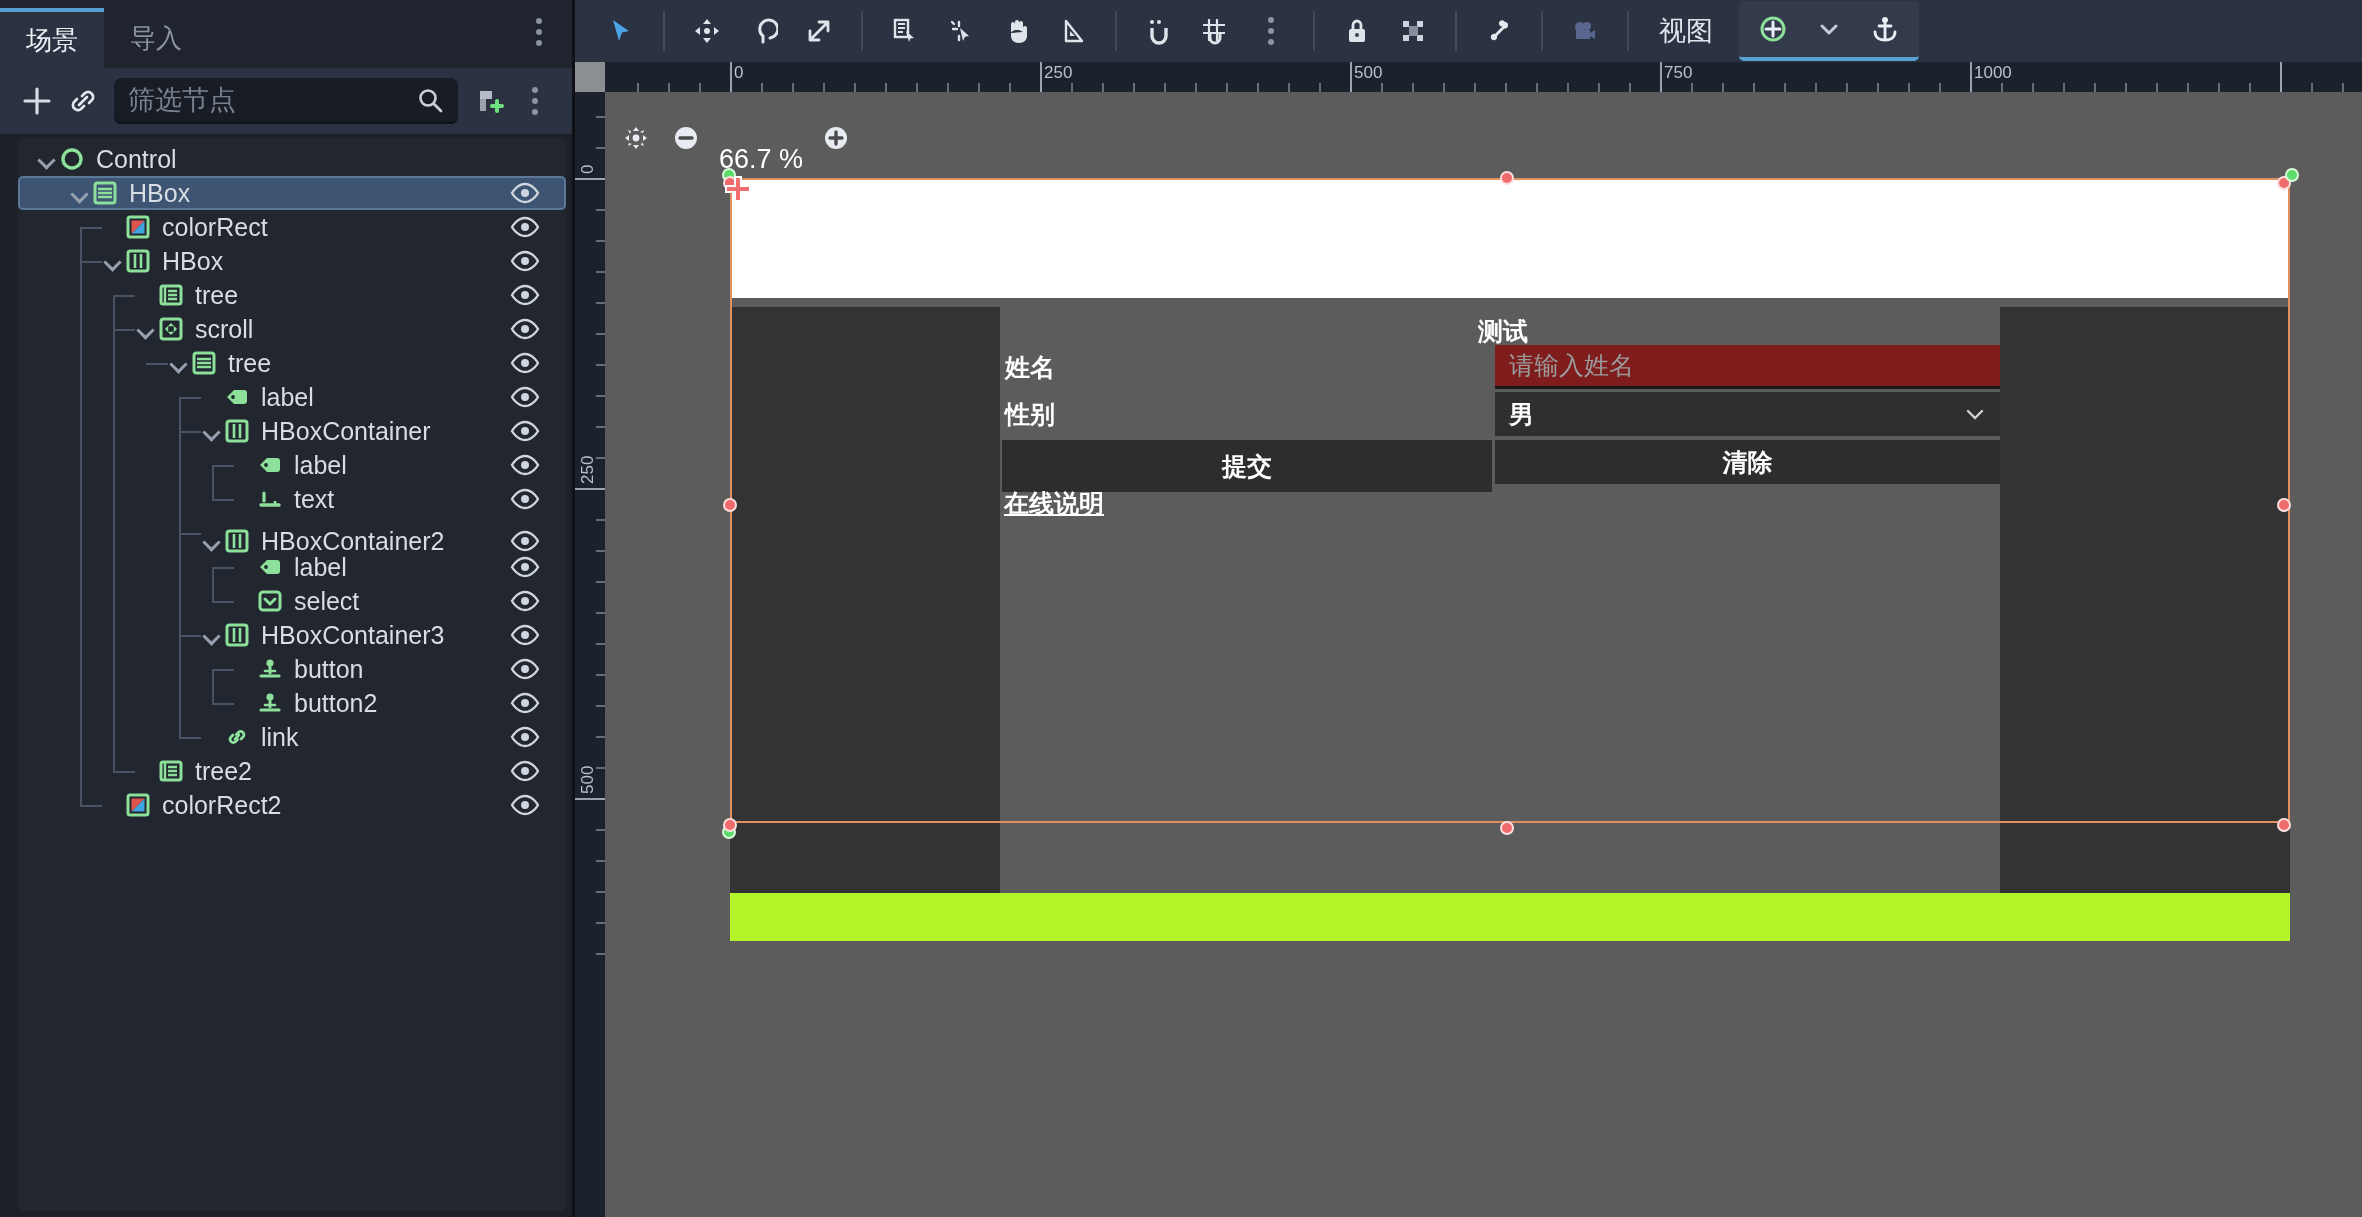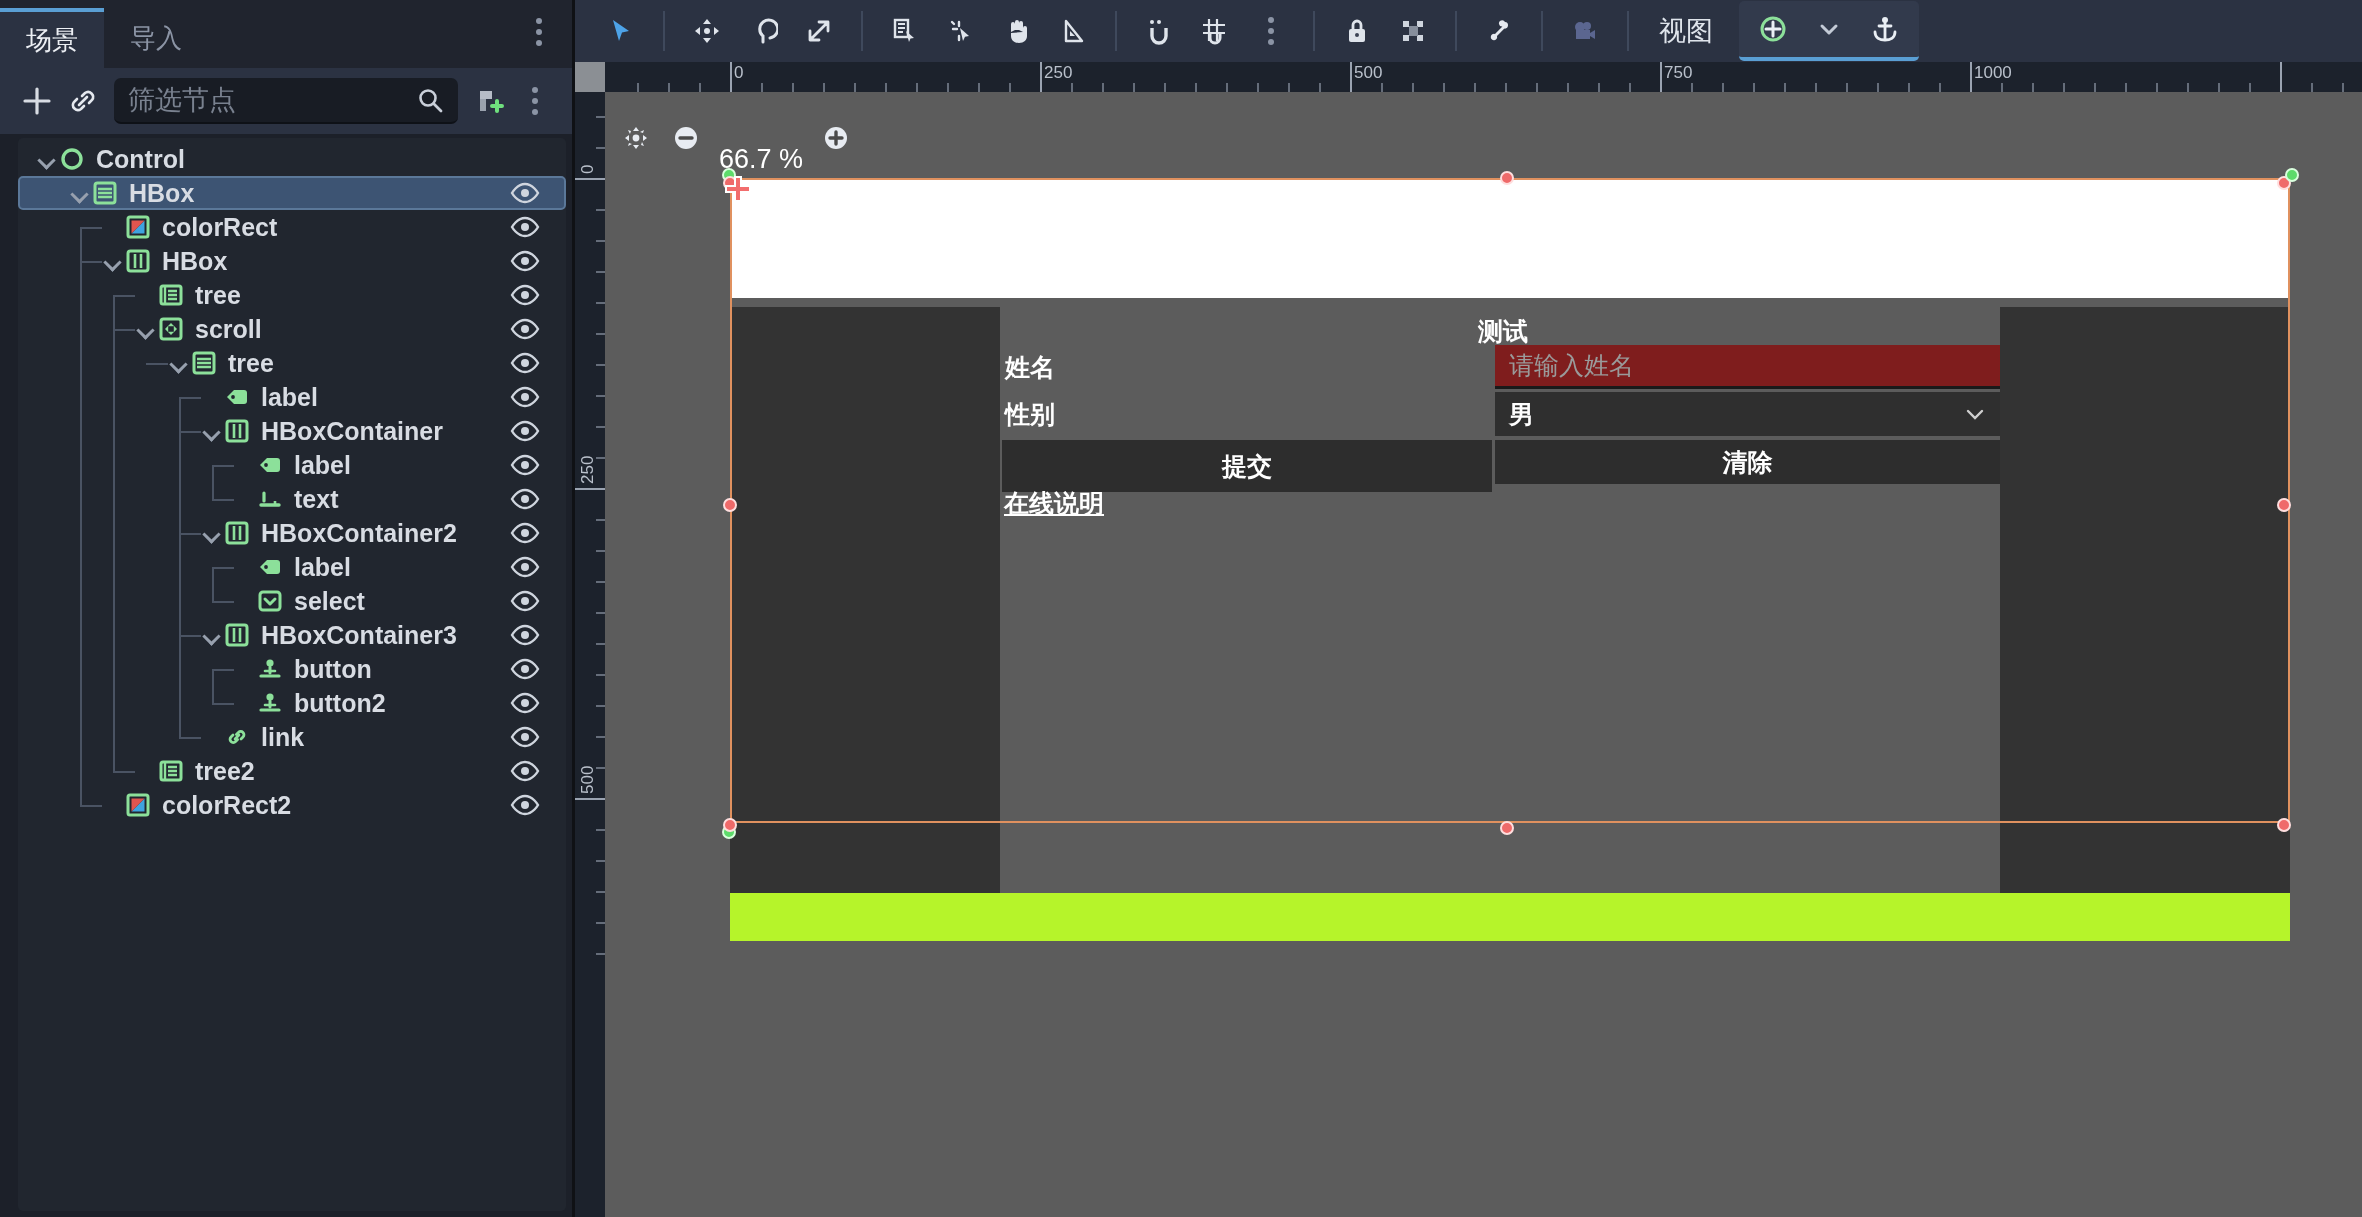--- a/index.html
+++ b/index.html
@@ -29,21 +29,21 @@
                   padding: 0 14px; }
   .tb-ico { width: 46px; height: 46px; display: flex; align-items: center; justify-content: center;
             color: #d4d9e1; }
   .filter-box { flex: 1; height: 46px; background: #181c24; border-radius: 7px; display: flex;
                 align-items: center; padding: 0 14px; margin: 0 8px; border-bottom: 2px solid #0e1117; }
   .filter-box .ph { flex: 1; font-size: 27px; color: #79818f; }
 
   .tree-wrap { flex: 1; background: #21262f; margin: 4px 6px 6px 18px; border-radius: 5px;
                position: relative; overflow: hidden; }
   .tree-row { height: 34px; display: flex; align-items: center; position: relative;
-              font-size: 25px; color: #d8dce3; font-weight: bold; }
+              font-size: 25px; color: #d8dce3; }
   .tree-row.selected .rowbg { position: absolute; left: 0; right: 0; top: 0; bottom: 0;
               background: #3d5473; border: 2px solid #5b7899; border-radius: 5px; }
   .tree-row .cell { position: relative; display: flex; align-items: center; z-index: 2; }
   .tw { position: absolute; left: 0; top: 0; width: 100%; height: 100%; pointer-events: none; }
 
   .arrow { width: 22px; height: 22px; display: inline-block; position: relative; }
   .arrow::after { content: ""; position: absolute; left: 4px; top: 6px; width: 10px; height: 10px;
                   border-right: 3px solid #97a0ae; border-bottom: 3px solid #97a0ae;
                   transform: rotate(45deg); }
   .nicon { width: 28px; height: 28px; margin-right: 10px; flex: 0 0 28px; }
@@ -376,21 +376,21 @@
             </span>
             <span>text</span>
           </div>
           <span class="eye">
             <svg width="30" height="24" viewBox="0 0 30 24">
               <path d="M15 3C7 3 2 12 2 12s5 9 13 9 13-9 13-9-5-9-13-9z" stroke="#cfd5de" stroke-width="2.4" fill="none"></path>
               <circle cx="15" cy="12" r="4" fill="#cfd5de"></circle>
             </svg>
           </span>
         </div>
-        <div class="tree-row" style="top: 378px; position: absolute; left: 0px; right: 0px; text-align: right;">
+        <div class="tree-row" style="top: 386px; position: absolute; left: 0px; right: 0px; text-align: right;">
           <div class="cell" style="padding-left:183px">
             <span class="arrow"></span>
             <span class="nicon">
               <svg width="28" height="28" viewBox="0 0 28 28">
                 <rect x="4" y="4" width="20" height="20" rx="2.5" stroke="#8ce09a" stroke-width="3" fill="none"></rect>
                 <path d="M11 7v14M17 7v14" stroke="#8ce09a" stroke-width="2.6"></path>
               </svg>
             </span>
             <span>HBoxContainer2</span>
           </div>

